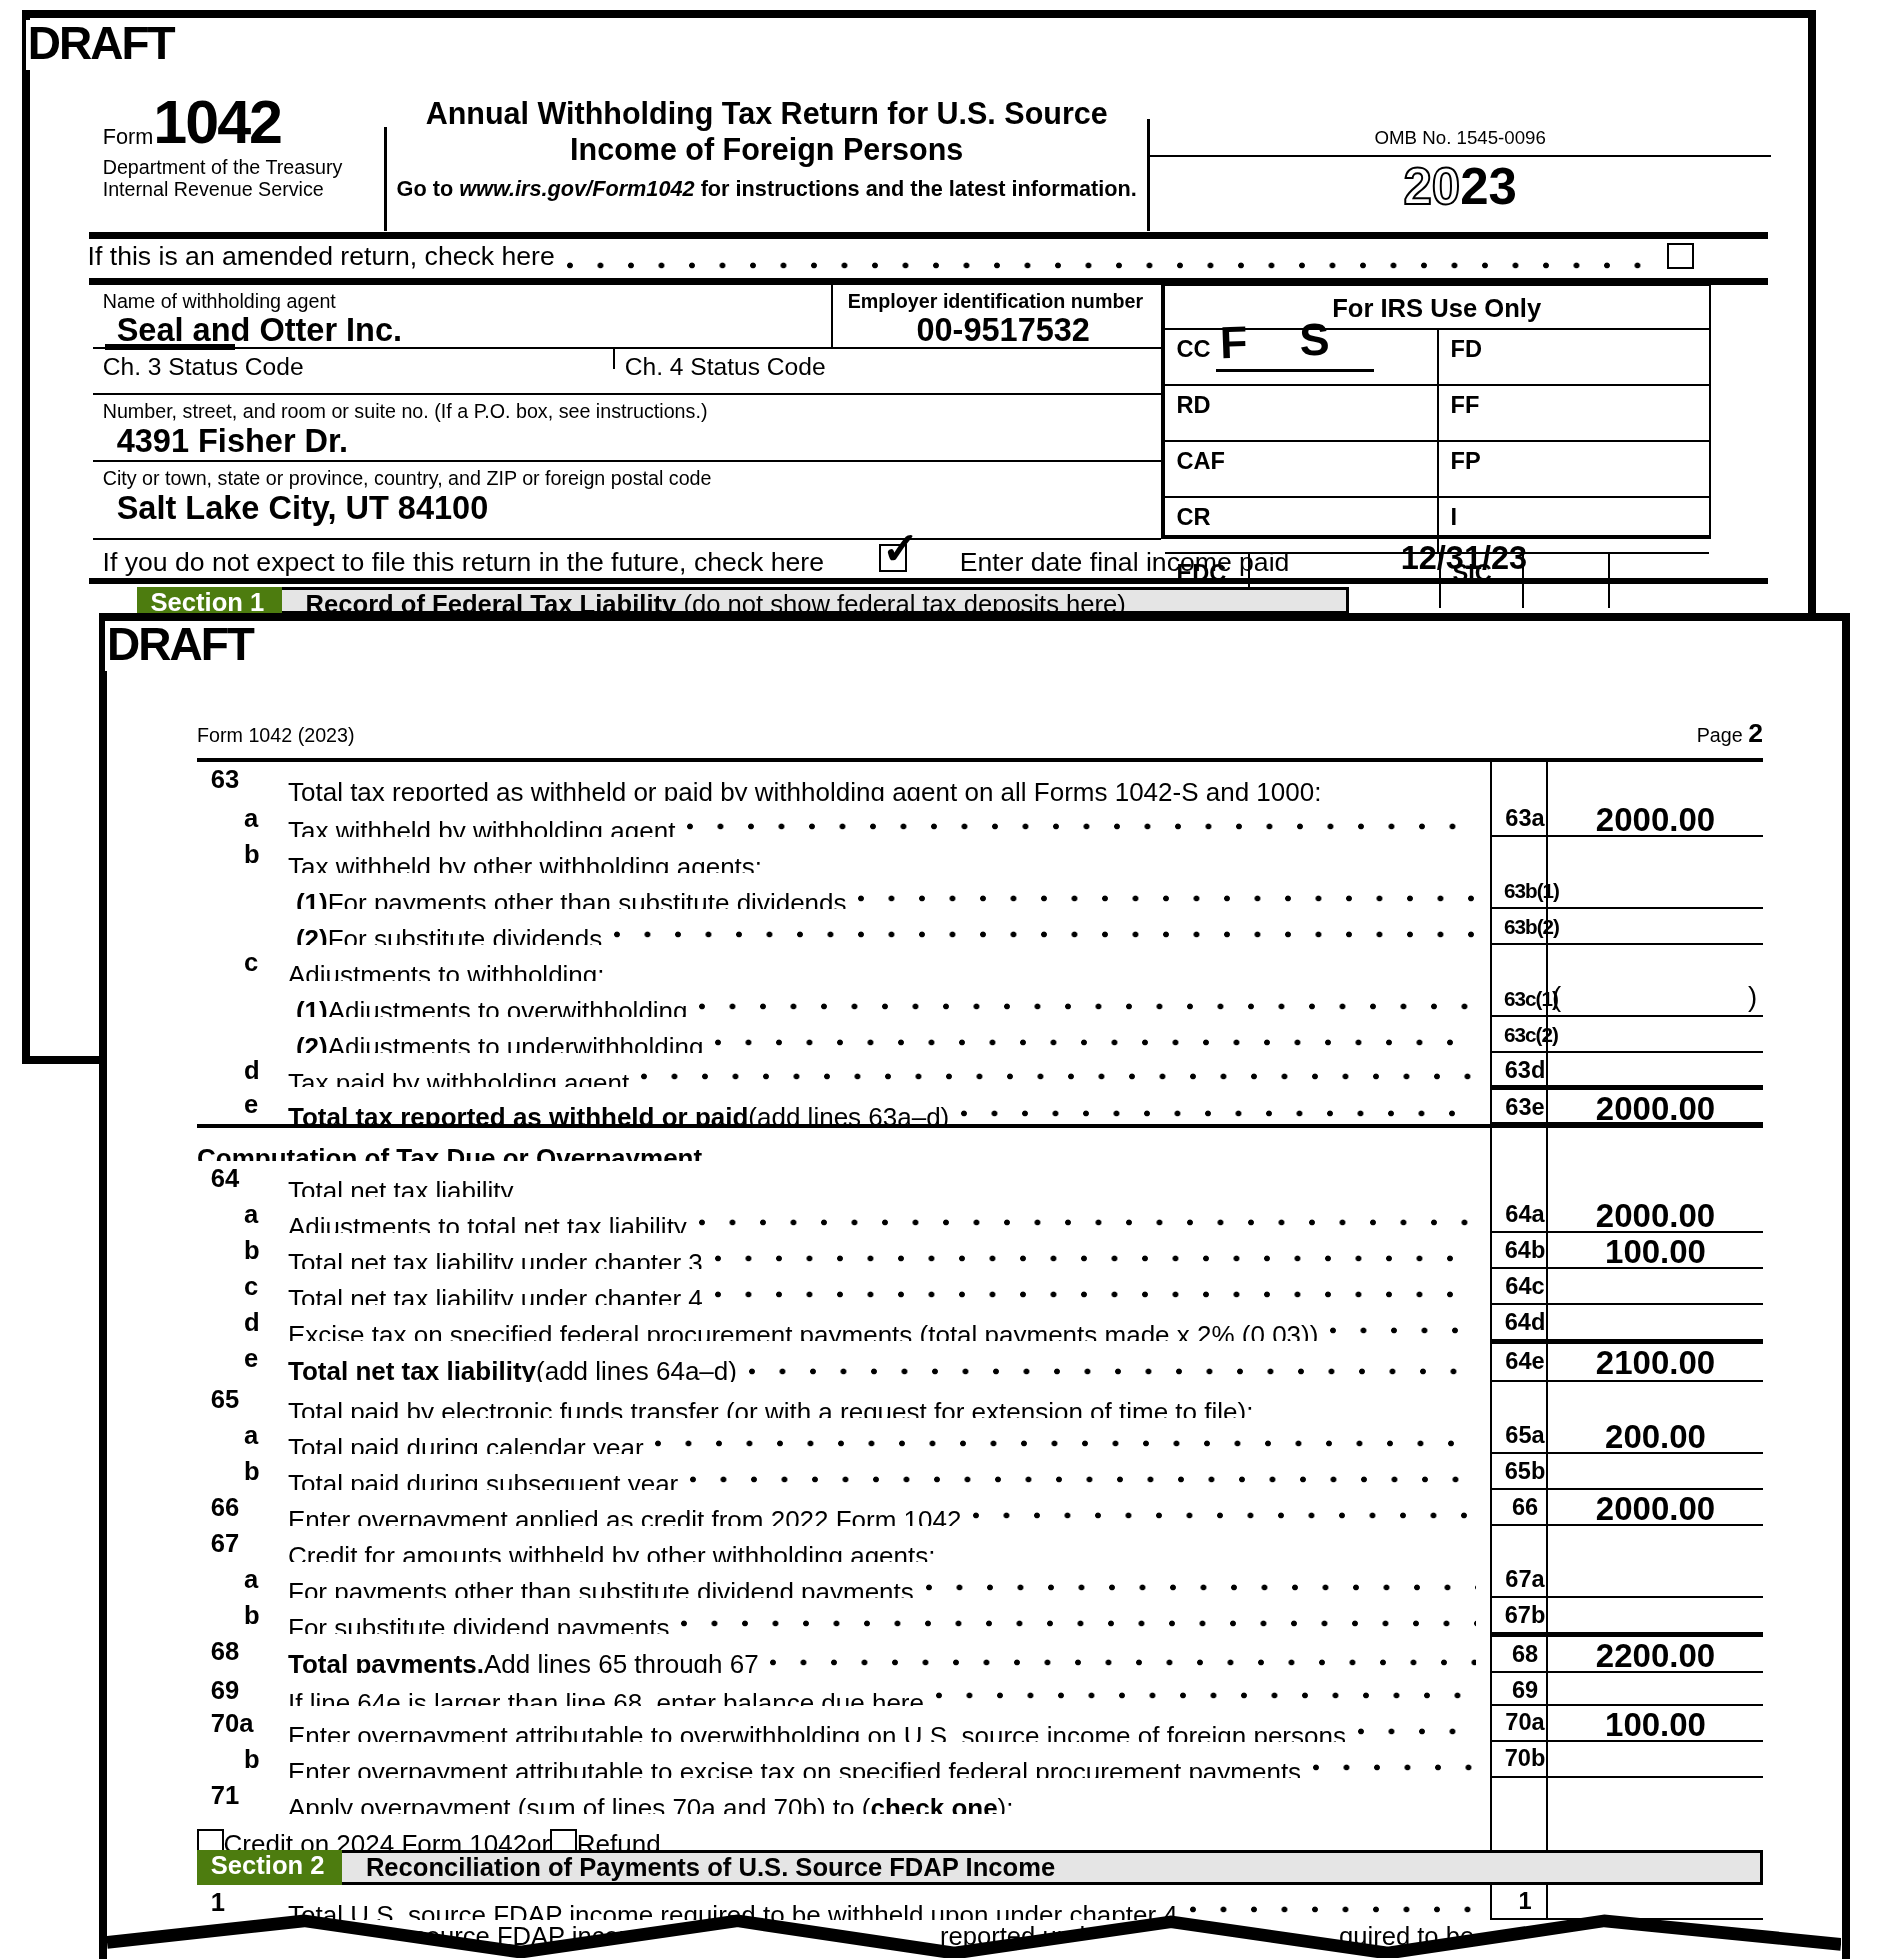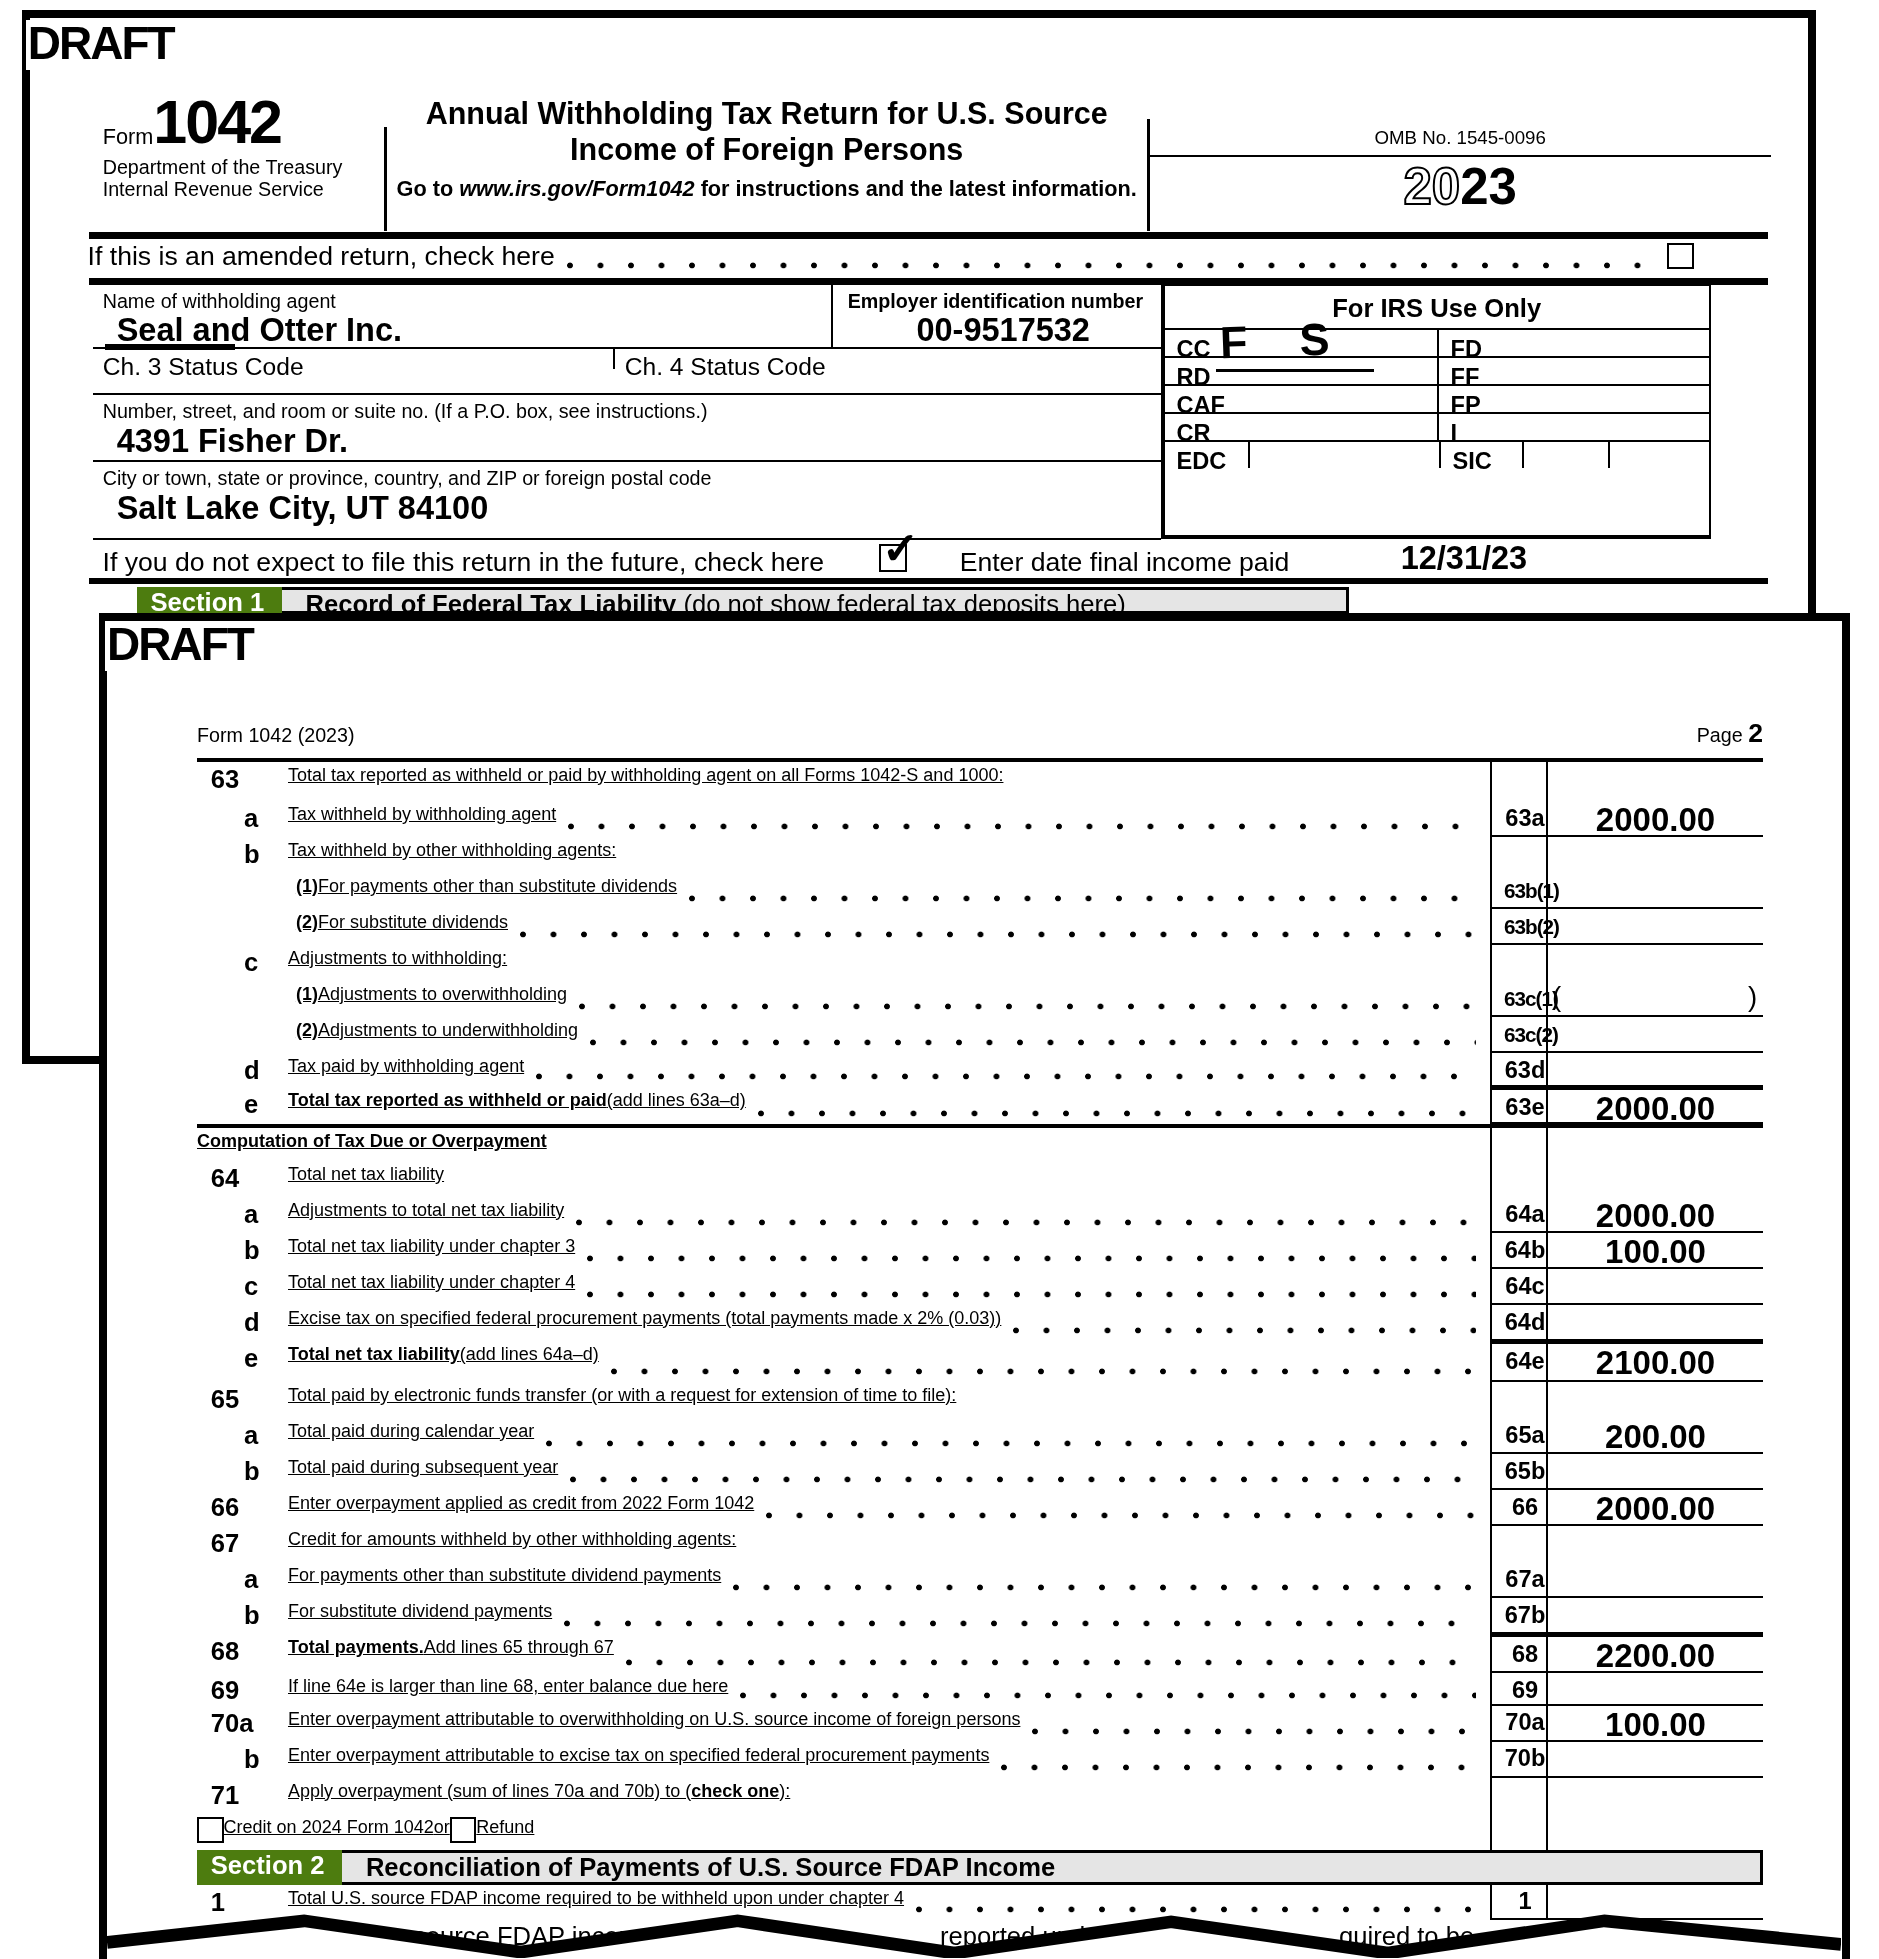--- a/index.html
+++ b/index.html
@@ -35,21 +35,21 @@
   .amrow .txt{padding-left:9.9px;white-space:nowrap;}
   .cbox{width:26.6px;height:26.6px;border:2px solid #000;box-sizing:border-box;background:#fff;flex:none;}
   .amrow .cbox{margin-right:59px;margin-top:2px;}
   .small-label{font-size:19.7px;}
   .bigval{font-size:32.5px;font-weight:bold;white-space:nowrap;}
   .thinline{position:absolute;background:#000;height:2px;}
   
   .irsbox{left:1131px;top:264px;width:550px;height:257px;border:2px solid #000;
           border-left-width:4.9px;border-top-width:4.9px;border-bottom-width:4.9px;box-sizing:border-box;}
   .irsbox .hdr{font-size:25.6px;font-weight:bold;text-align:center;height:42px;line-height:45px;}
-  .irsrow{display:flex;height:28px;border-top:2px solid #000;box-sizing:border-box;}
+  .irsrow{display:flex;height:56px;border-top:2px solid #000;box-sizing:border-box;}
   .irscell{width:50%;box-sizing:border-box;padding:5.9px 0 0 11.8px;font-size:23.6px;font-weight:bold;}
   .irscell.r{border-left:2px solid #000;}
   .irs-cc-val{position:absolute;left:55px;top:29.6px;font-size:45px;font-weight:bold;
               letter-spacing:19.7px;transform:rotate(-2deg);z-index:3;}
   .irs-cc-ul{position:absolute;left:51px;top:83px;width:158px;height:3px;background:#000;}
   .edccell{box-sizing:border-box;padding:5.9px 0 0 11.8px;font-size:23.6px;font-weight:bold;}
   .edccell.bl{border-left:2px solid #000;}
   
   .finalrow{left:63px;top:524px;width:1675px;height:37px;font-size:26.6px;}
   .checkwrap{position:absolute;left:786px;top:2px;width:28.6px;height:28.6px;border:2px solid #000;box-sizing:border-box;}
@@ -58,21 +58,21 @@
   .seclabel{background:#4d7c0f;color:#fff;font-weight:bold;padding:1px 17.7px 3px 13.8px;white-space:nowrap;}
   .sectitle{border:3px solid #000;border-left:none;background:#e5e5e5;padding:0 23.6px 2px 23.6px;white-space:nowrap;}
   .sectitle b{font-weight:bold;}
   
   .p2footer{left:90px;top:97px;width:1566px;display:flex;justify-content:space-between;align-items:baseline;font-size:19.7px;}
   .pagenum{font-size:26.6px;font-weight:bold;}
   #tbl{position:absolute;left:90px;top:137px;width:1566px;border-top:4.9px solid #000;}
   .row{display:flex;height:36px;box-sizing:border-box;}
   .numcell{width:91px;flex:none;font-weight:bold;font-size:25.6px;padding-top:3px;box-sizing:border-box;padding-left:13.8px;}
   .numcell.sub{padding-left:47px;}
-  .lbl{flex:1;display:flex;font-size:18px;padding-top:3px;white-space:nowrap;overflow:hidden;text-decoration:underline;}
+  .lbl{flex:1;display:flex;font-size:26px;padding-top:15px;white-space:nowrap;overflow:hidden;}
   .row.p2i .lbl{padding-left:7.9px;}
   .lbl b{font-weight:bold;}
   .boxcell{width:58px;flex:none;border-left:2px solid #000;border-right:2px solid #000;
            box-sizing:border-box;text-align:center;font-size:23.6px;font-weight:bold;padding-top:3.9px;padding-left:12px;}
   .boxcell.sm{font-size:20.7px;letter-spacing:-1px;padding-top:5.9px;}
   .amtcell{width:215px;flex:none;box-sizing:border-box;text-align:center;font-size:33px;font-weight:bold;
            line-height:1;padding-top:2px;position:relative;}
   .row.hasbox .boxcell,.row.hasbox .amtcell{border-bottom:2px solid #000;}
   .row.thicktop .boxcell,.row.thicktop .amtcell{border-top:3.9px solid #000;}
   .row.rulebottom{border-bottom:4.9px solid #000;}

